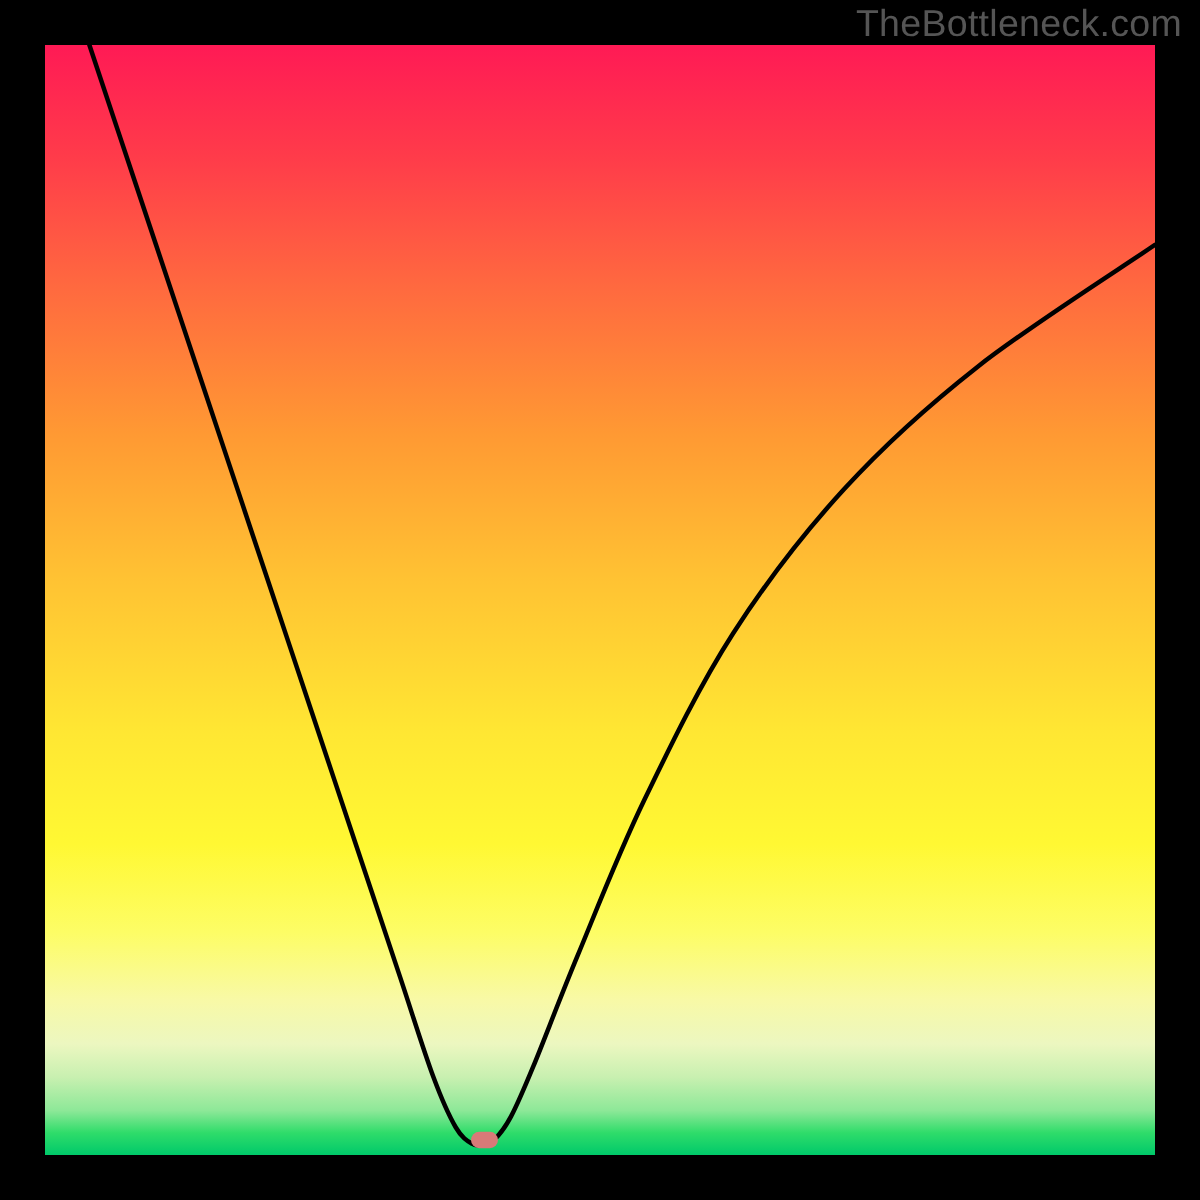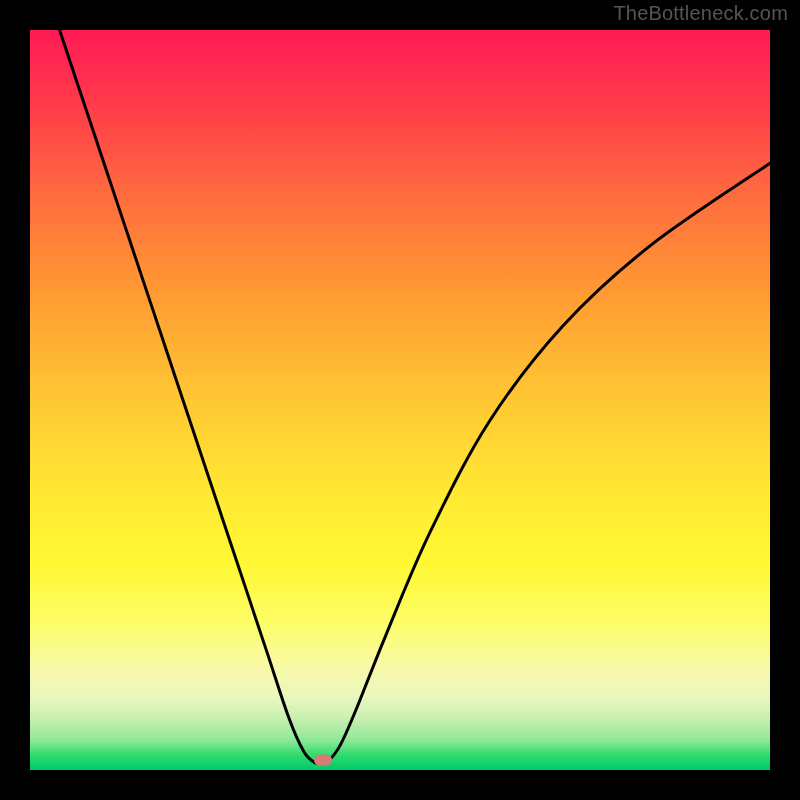--- a/index.html
+++ b/index.html
@@ -54,21 +54,21 @@
     height: 11px;
     border-radius: 6px;
     background: #d87a78;
     transform: translate(-50%, -50%);
   }
   .watermark {
     position: absolute;
     top: 2px;
     right: 12px;
     font-family: Arial, Helvetica, sans-serif;
-    font-size: 20px;
+    font-size: 25px;
     color: #555;
     letter-spacing: 0.2px;
   }
 </style>
 </head>
 <body>
 
 <div class="frame">
   <div class="watermark">TheBottleneck.com</div>
   <div class="plot">

